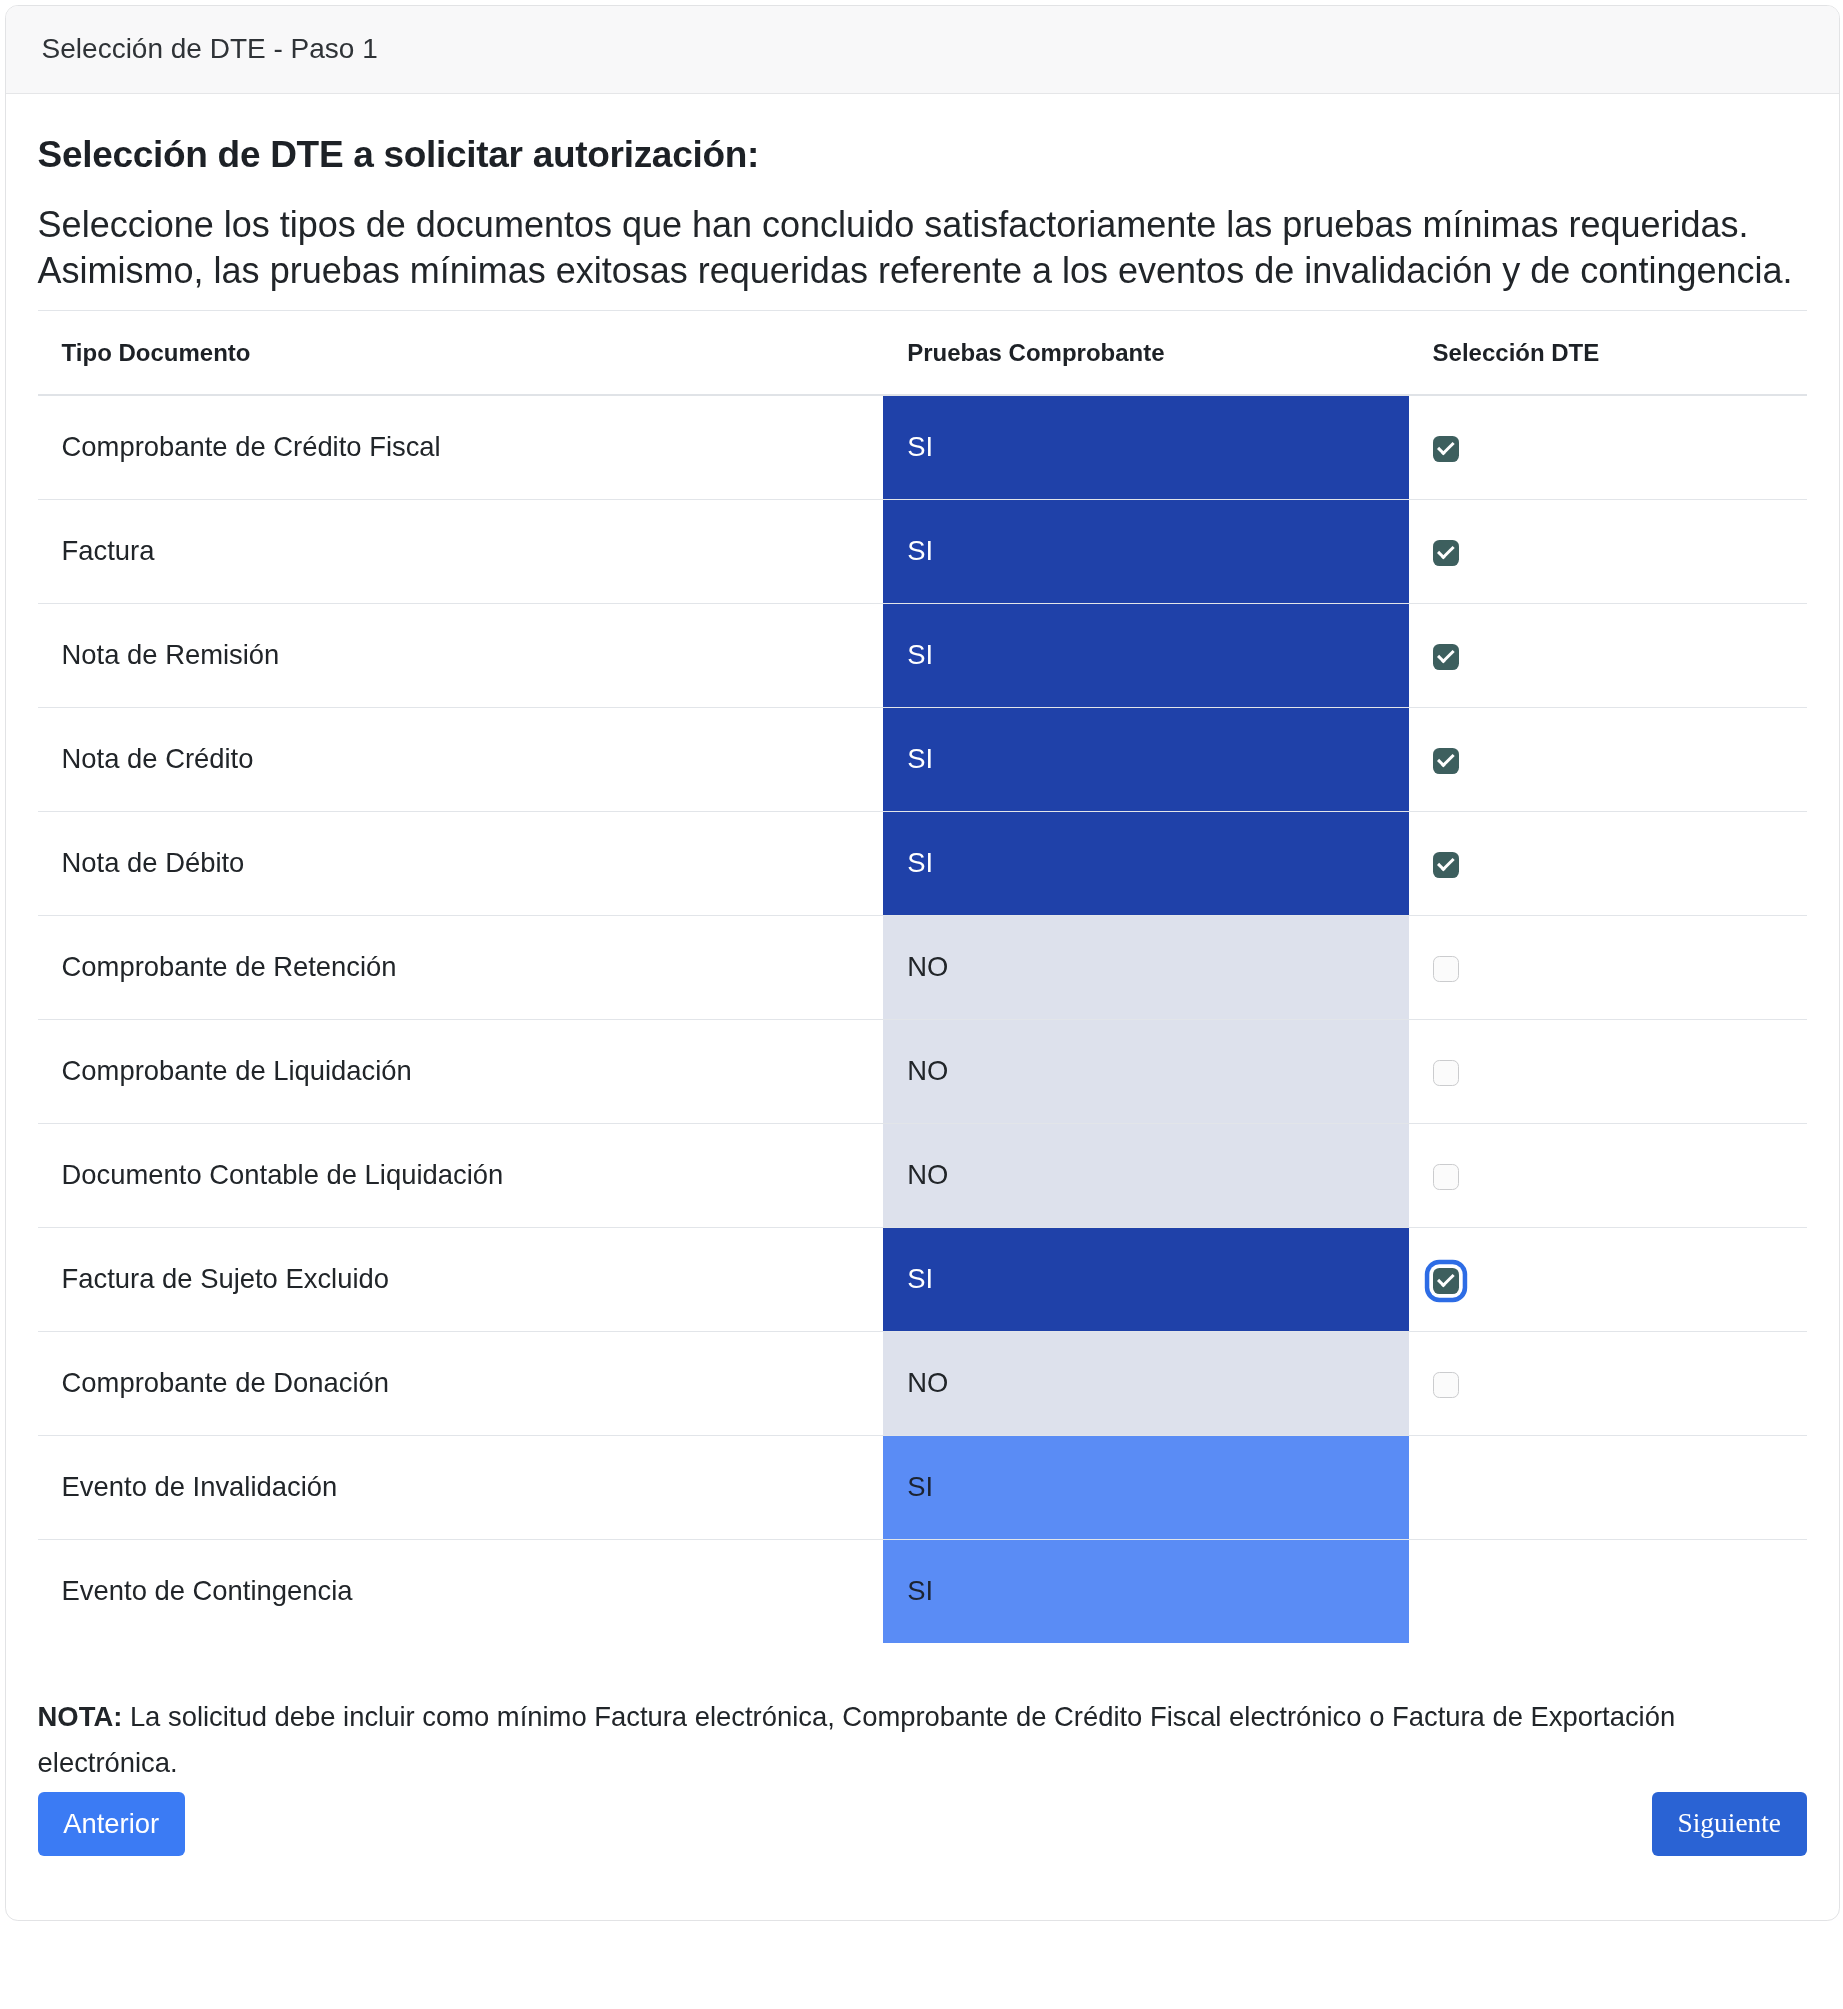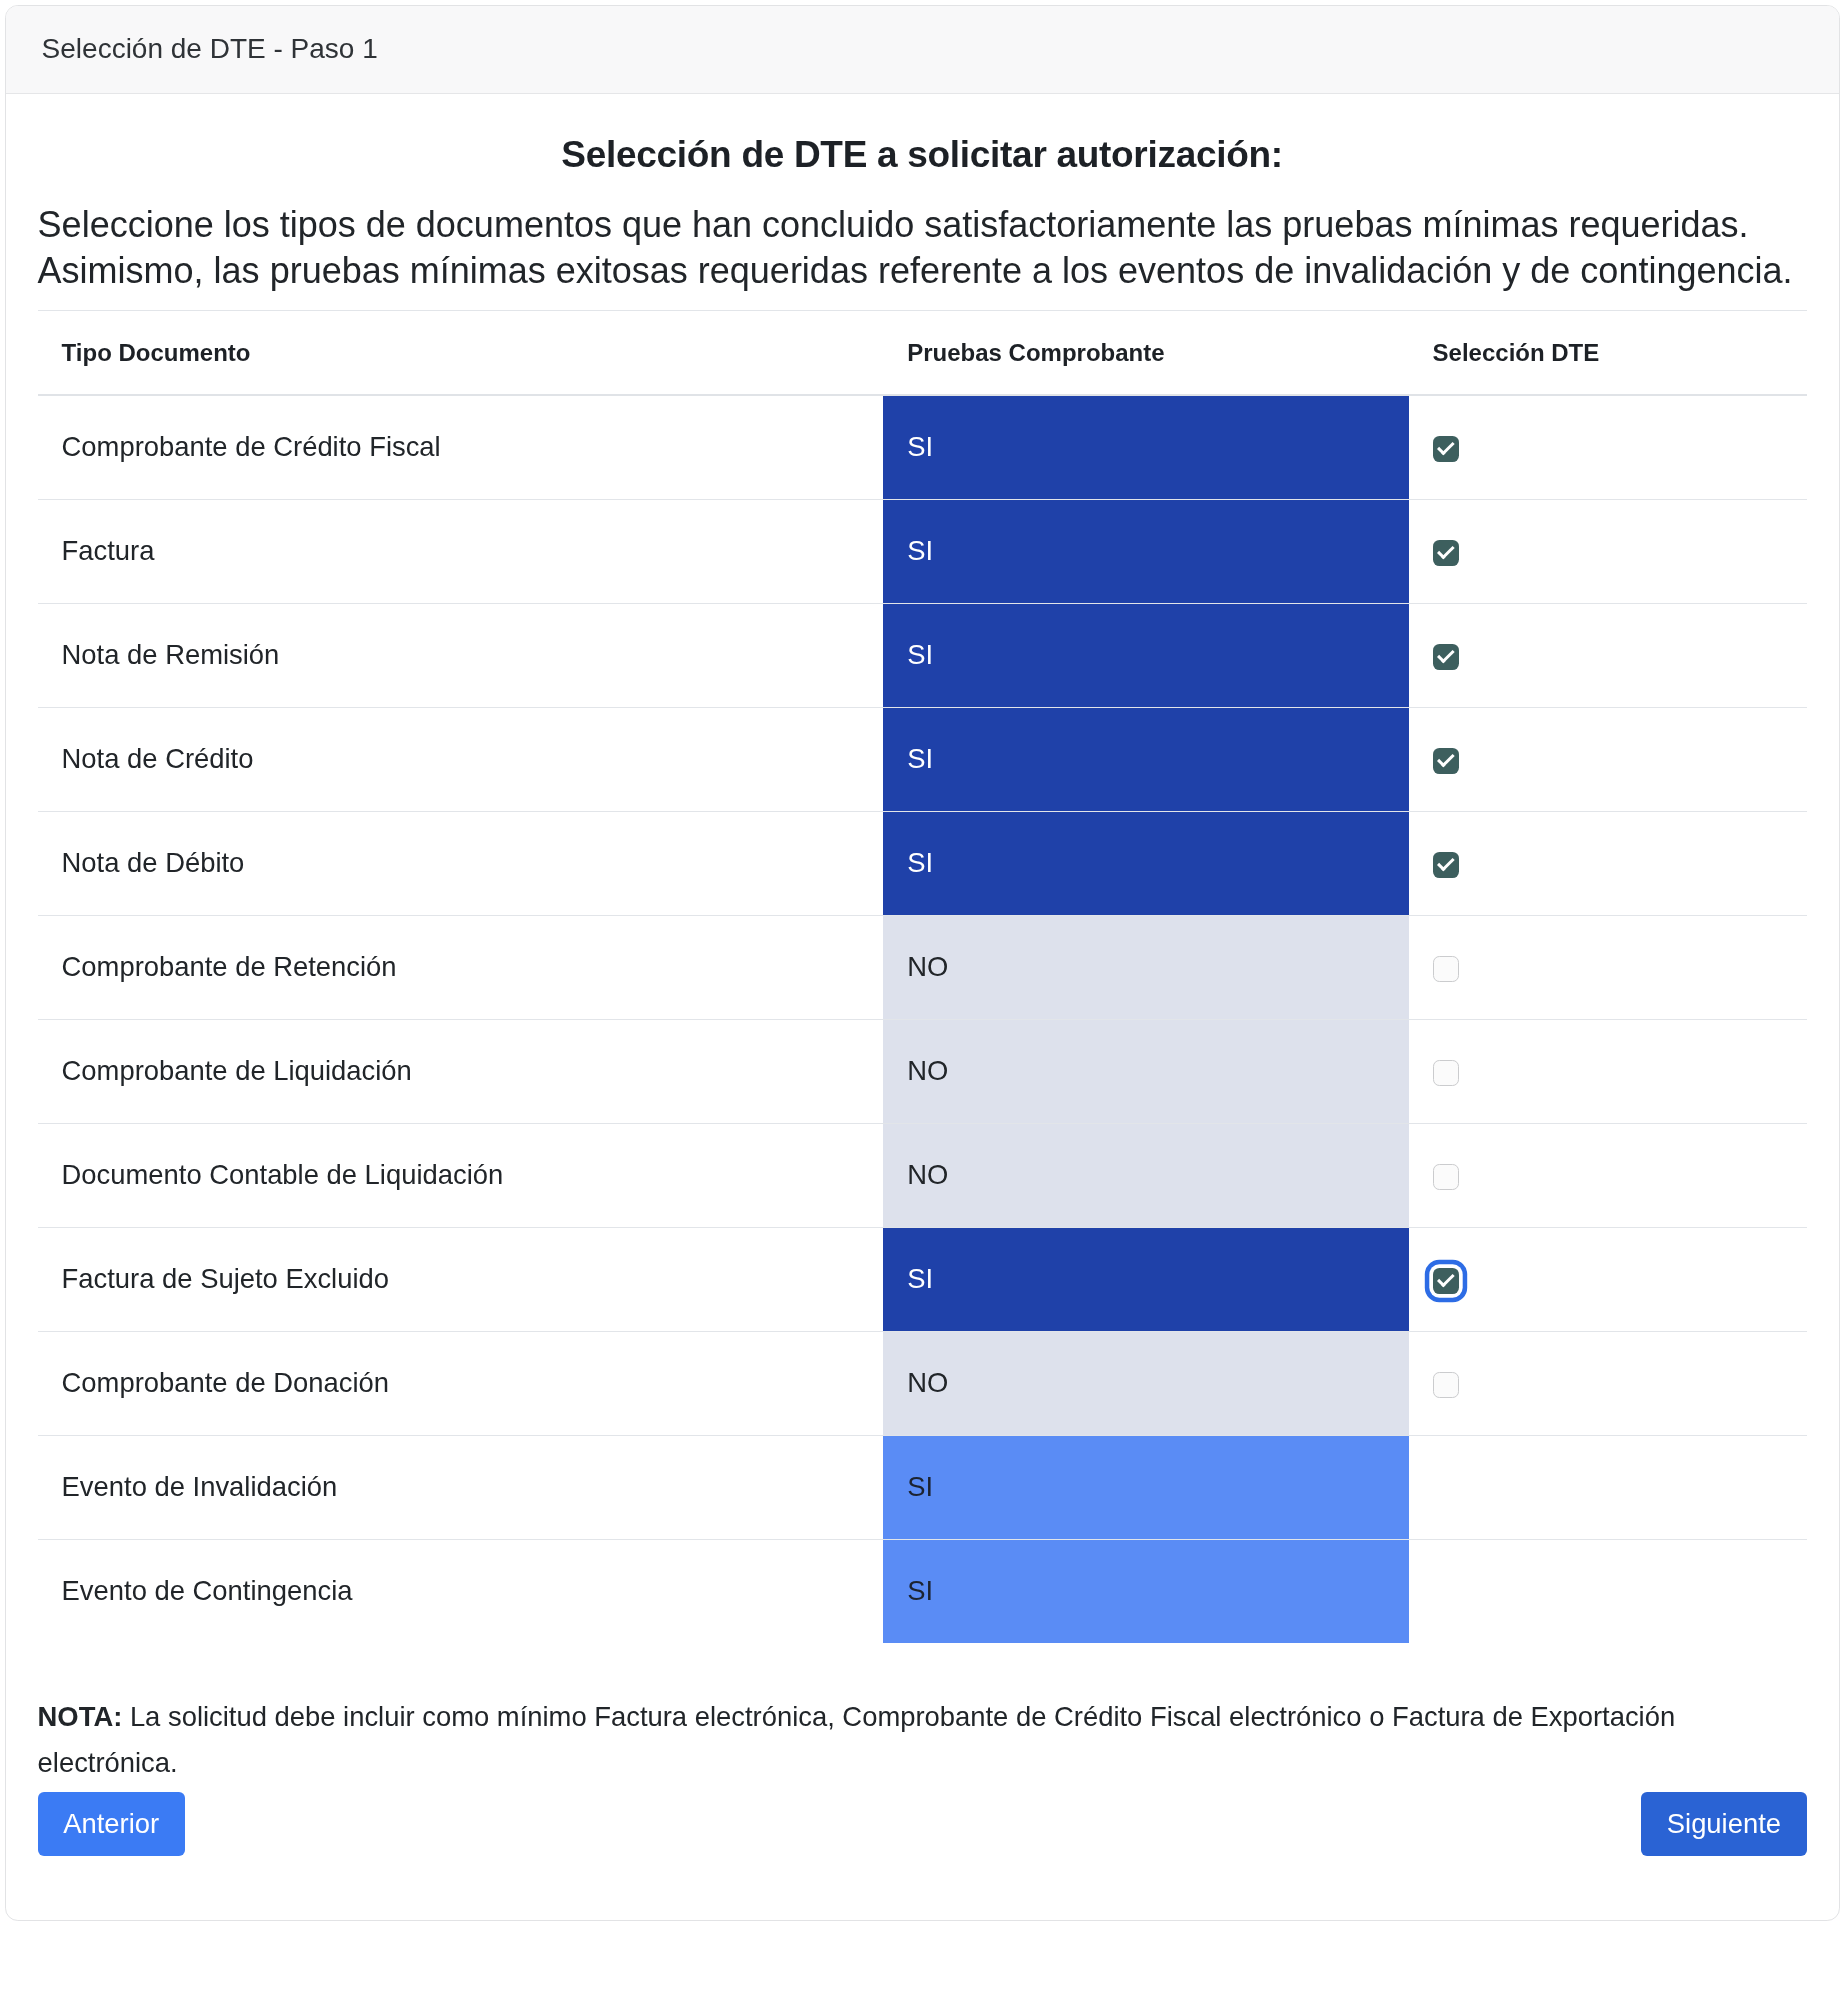--- a/index.html
+++ b/index.html
@@ -41,21 +41,20 @@
   }
   .card-body{
     padding:37px 32px 0 32px;
   }
   .page-heading{
     font-size:37px;
     font-weight:700;
     color:#1d2126;
     margin:3.7px 0 25.6px 0;
     letter-spacing:-0.3px;
-    text-align:center;
   }
   .page-desc{
     font-size:36px;
     line-height:46px;
     margin:0 0 16.4px 0;
   }
   table.dte-table{
     width:100%;
     border-collapse:collapse;
     table-layout:fixed;
@@ -124,21 +123,21 @@
     border:none;
     color:#fff;
     font-family:"Liberation Sans", sans-serif;
     font-size:27.4px;
     line-height:37px;
     padding:13.7px 25.6px;
     border-radius:6px;
     cursor:pointer;
   }
   .btn-prev{background:var(--btn-prev);}
-  .btn-next{background:var(--btn-next);}
+  .btn-next{background:var(--btn-next);font-family:Liberation Serif, serif;}
 </style>
 </head>
 <body>
 
 <div class="card">
   <div class="card-header">
     <span>Selección de DTE - Paso 1</span>
   </div>
   <div class="card-body">
     <h2 class="page-heading">Selección de DTE a solicitar autorización:</h2>

